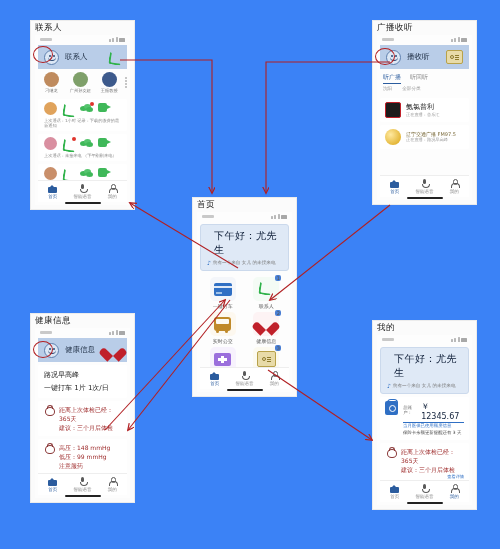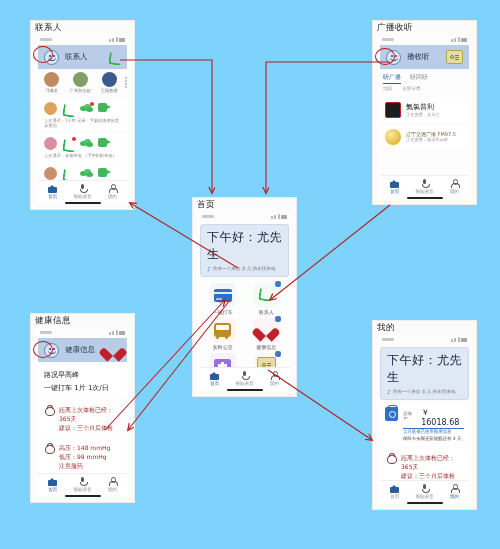--- a/index.html
+++ b/index.html
@@ -1,18 +1,18 @@
 <!DOCTYPE html>
 <html><head>
 <meta charset="utf-8">
 <style>
   * { box-sizing: border-box; margin:0; padding:0; }
   html,body { width:500px; height:549px; background:#ffffff;
     font-family:"DejaVu Sans","Liberation Sans",sans-serif; overflow:hidden; }
-  #stage { position:relative; width:500px; height:549px; background:#7dd3fc; }
+  #stage { position:relative; width:500px; height:549px; background:#3b82f6; }
 
   
   .panel { position:absolute; background:#fbfbfb; border:1px solid #ececec; }
   .panel-title { position:absolute; left:4px; font-size:8.5px; color:#1a1a1a;
      letter-spacing:.5px; white-space:nowrap; }
   .screen { position:absolute; left:4px; right:4px; top:14px; bottom:4px;
      background:#fdfdfd; overflow:hidden; }
 
   .statusbar { height:9px; display:flex; align-items:center;
      justify-content:space-between; padding:0 5px; }
@@ -126,21 +126,21 @@
   .card-ic::after{content:'';position:absolute;left:2px;bottom:2px;width:6px;height:1.5px;background:#9dc0e8;}
   .bus-ic{width:17px;height:14px;background:#c08a2a;border-radius:3px;position:relative;}
   .bus-ic::before{content:'';position:absolute;left:2px;top:2px;right:2px;height:5px;background:#fdfbf4;border-radius:1px;}
   .bus-ic::after{content:'';position:absolute;left:2px;bottom:-1.5px;width:3px;height:3px;background:#c08a2a;border-radius:50%;box-shadow:9px 0 0 #c08a2a;}
   .kit-ic{width:17px;height:13px;background:#9b6fdc;border-radius:2px;position:relative;}
   .kit-ic::before{content:'';position:absolute;left:7px;top:3px;width:3px;height:7px;background:#fff;}
   .kit-ic::after{content:'';position:absolute;left:4px;top:5px;width:9px;height:3px;background:#fff;}
 
   
   .greet{margin:3px;background:#fff;border:1px solid #eee;border-radius:3px;padding:4px 6px;}
-  .greet .g1{font-size:12px;color:#10203a;letter-spacing:.5px;}
+  .greet .g1{font-size:10px;color:#10203a;letter-spacing:.5px;margin-left:7px;}
   .greet .g2{font-size:4.6px;color:#7b7b7b;margin-top:2px;display:flex;align-items:center;gap:2px;}
   .note{color:#2f6fc4;font-size:6px;}
 
   .acct{display:flex;gap:5px;align-items:flex-start;}
   .safe{width:13px;height:14px;background:#2f6fc4;border-radius:2px;position:relative;flex:none;}
   .safe::before{content:'';position:absolute;left:4px;top:4px;width:5px;height:5px;border:1.2px solid #fff;border-radius:50%;}
   .safe::after{content:'';position:absolute;left:2px;top:-2px;width:9px;height:3px;border:1.2px solid #2f6fc4;border-bottom:none;border-radius:5px 5px 0 0;}
   .amt{font-size:8px;color:#10203a;border-bottom:1px solid #2f6fc4;padding-bottom:1px;}
   .bp-ic{width:12px;height:11px;position:relative;flex:none;}
   .bp-ic::before{content:'';position:absolute;left:2px;top:2px;width:8px;height:7px;border:1.2px solid #8b3a3a;border-radius:50% 50% 45% 45%;}
@@ -503,21 +503,21 @@
           <span>您有一个来自 女儿 的未接来电</span>
         </div>
       </div>
 
       <div class="card">
         <div class="acct">
           <div class="safe"></div>
           <div style="flex:1;">
             <div style="display:flex;align-items:baseline;gap:2px;" class="amt">
               <span style="font-size:4.6px;color:#777;">总账户：</span>
-              <span>￥ 16018.68</span>
+              <span>￥ 12345.67</span>
             </div>
             <div class="txt" style="color:#2f6fc4;font-size:4.4px;">当月医保已使用额度信息</div>
             <div class="txt" style="font-size:4.4px;">保险卡余额更新提醒还有 3 天</div>
           </div>
         </div>
       </div>
 
       <div class="card">
         <div style="display:flex;gap:4px;align-items:flex-start;">
           <div class="bp-ic"></div>

